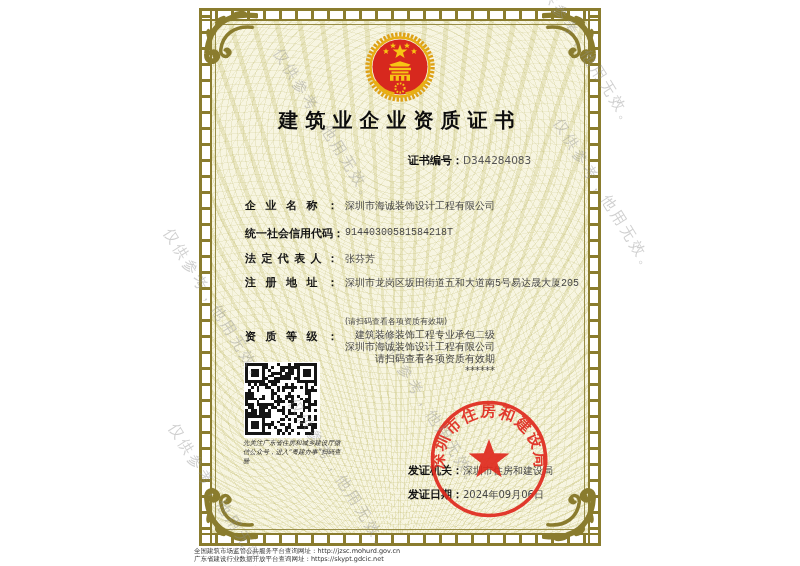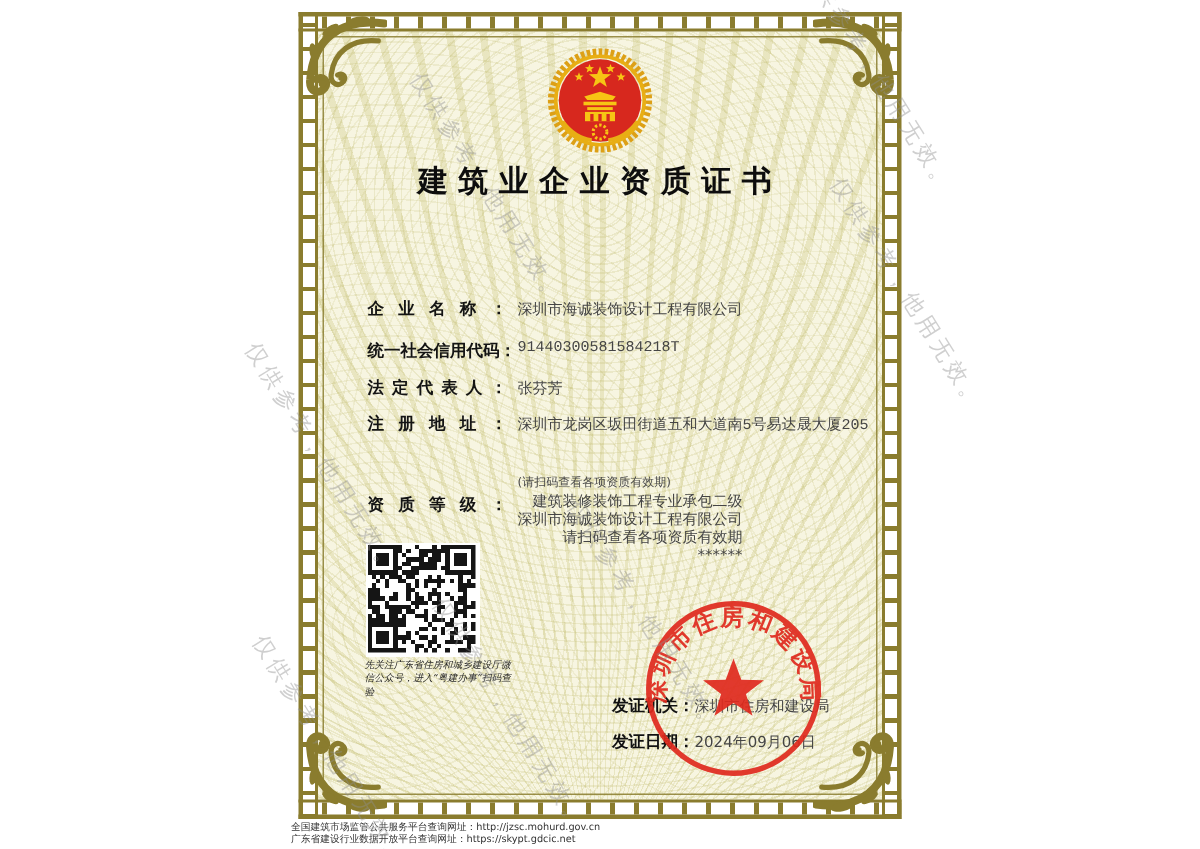--- a/index.html
+++ b/index.html
@@ -162,20 +162,23 @@
           <rect x="29.5" y="45" width="2.2" height="4.8"></rect>
           <rect x="34.9" y="45" width="2.2" height="4.8"></rect>
           <rect x="40.3" y="45" width="2.2" height="4.8"></rect>
         </g>
         <circle cx="36" cy="57" r="4.6" fill="none" stroke="#f7c514" stroke-width="2" stroke-dasharray="1.6 1.4"></circle>
         <path d="M11,50 Q19,61 30.5,62.5 M61,50 Q53,61 41.5,62.5" fill="none" stroke="#e8ae14" stroke-width="2.6"></path>
       </svg>
 
       <div class="title">建筑业企业资质证书</div>
 
+      <div class="certno">
+        <span class="lbl">证书编号：</span><span class="val">D344284083</span>
+      </div>
 
       <div class="row" style="top:198px">
         <span class="flabel">企业名称：</span><span class="fval">深圳市海诚装饰设计工程有限公司</span>
       </div>
       <div class="row" style="top:226px">
         <span class="flabel">统一社会信用代码：</span><span class="fval">91440300581584218T</span>
       </div>
       <div class="row" style="top:251px">
         <span class="flabel">法定代表人：</span><span class="fval">张芬芳</span>
       </div>

